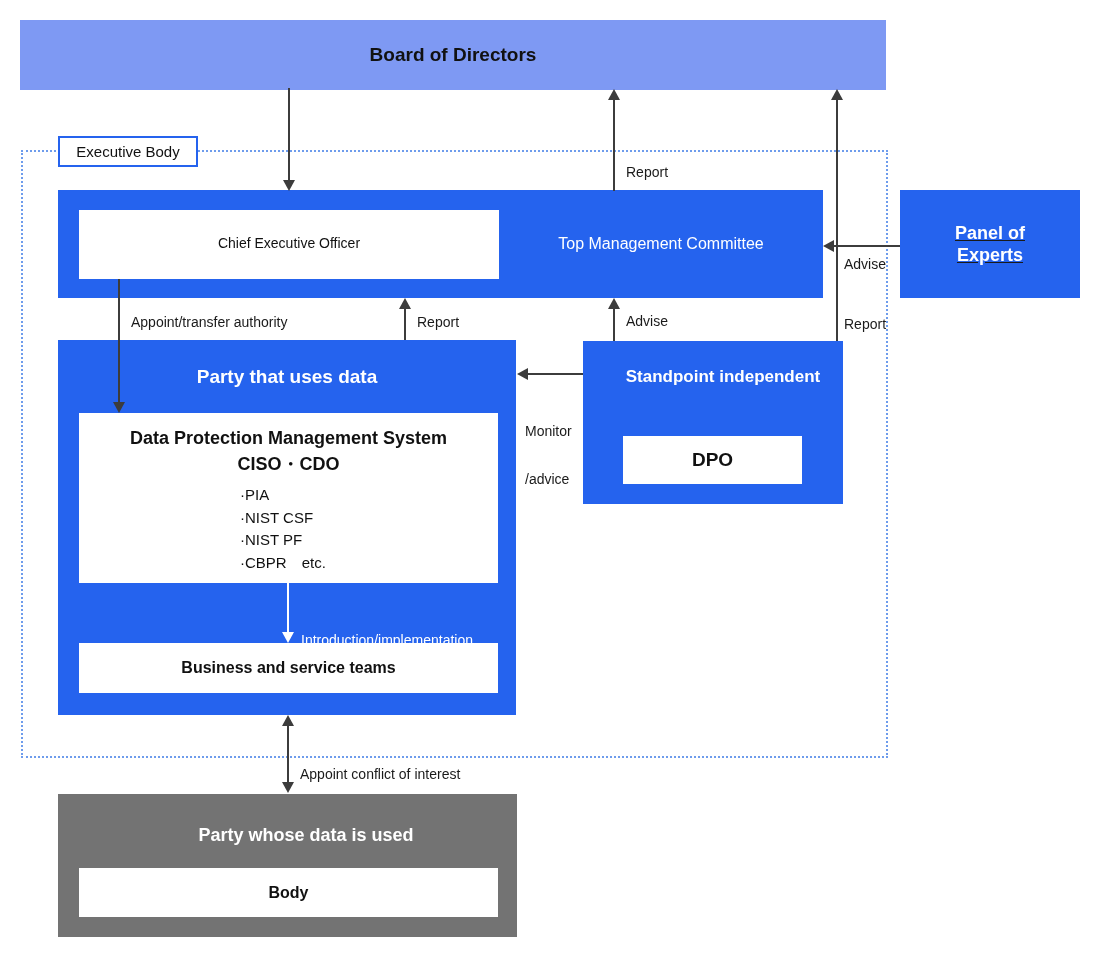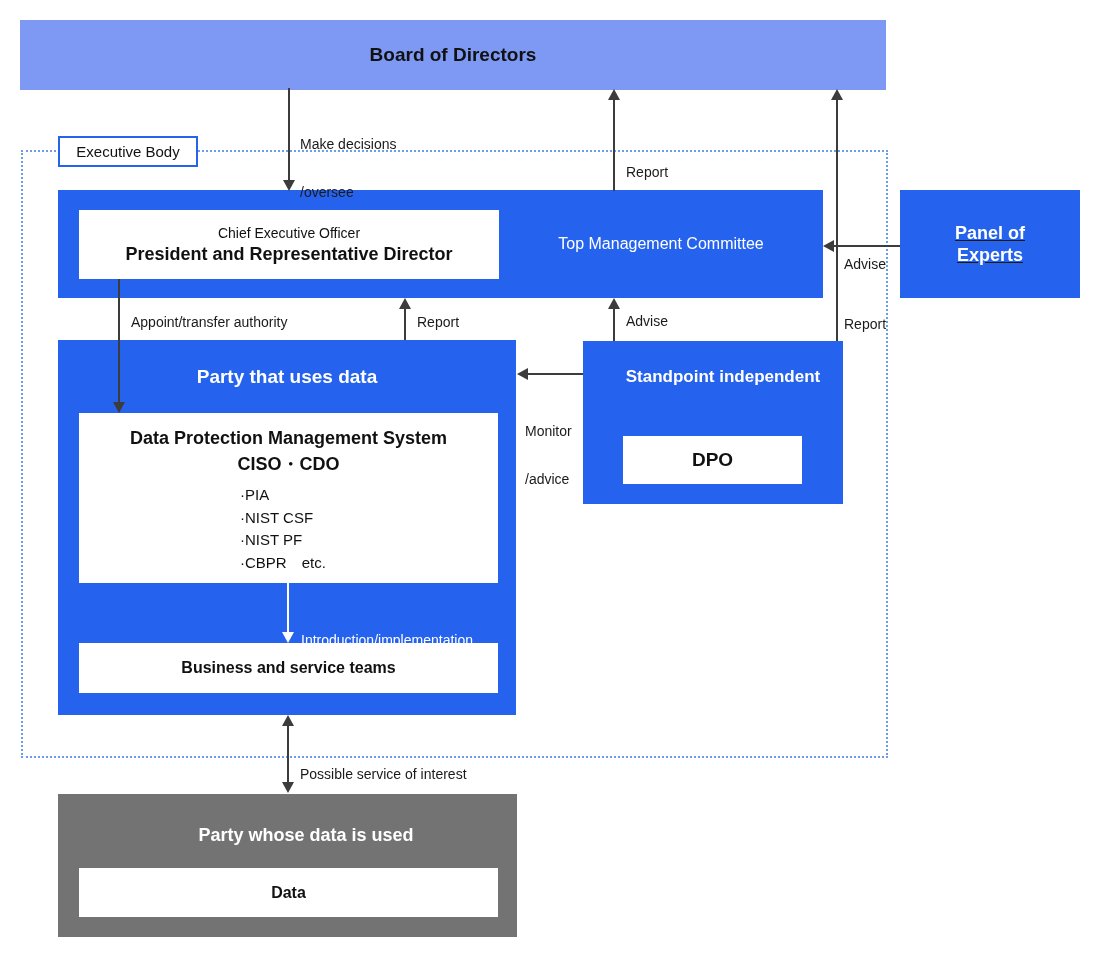--- a/index.html
+++ b/index.html
@@ -48,21 +48,20 @@
   <div class="dotted-rect" style="left:21px;top:150px;width:863px;height:604px;"></div>
 
   <div class="abs flexc whitebox" style="left:58px;top:136px;width:140px;height:31px;border:2px solid var(--primary-blue);z-index:5;">
     <div style="font-size:15px;color:#111;">Executive Body</div>
   </div>
 
   <div class="abs bluebox" style="left:58px;top:190px;width:765px;height:108px;z-index:2;"></div>
 
   <div class="abs whitebox flexcol" style="left:79px;top:210px;width:420px;height:69px;justify-content:center;z-index:3;">
     <div style="font-size:14px;color:#111;margin-bottom:3px;">Chief Executive Officer</div>
-    <div style="font-size:18px;font-weight:bold;color:#111;">President and Representative Director</div>
   </div>
 
   <div class="abs flexc" style="left:499px;top:190px;width:324px;height:108px;z-index:3;">
     <div style="font-size:16px;color:#ffffff;">Top Management Committee</div>
   </div>
 
   <div class="abs bluebox flexcol" style="left:900px;top:190px;width:180px;height:108px;justify-content:center;z-index:2;text-decoration:underline;">
     <div class="boxtitle-white" style="font-size:18px;line-height:22px;">Panel of</div>
     <div class="boxtitle-white" style="font-size:18px;line-height:22px;">Experts</div>
   </div>
@@ -101,29 +100,25 @@
   </div>
   <div class="abs whitebox flexc" style="left:623px;top:436px;width:179px;height:48px;z-index:3;">
     <div style="font-size:19px;font-weight:bold;color:#111;">DPO</div>
   </div>
 
   <div class="abs graybox" style="left:58px;top:794px;width:459px;height:143px;z-index:2;"></div>
   <div class="abs" style="left:58px;top:825px;width:496px;text-align:center;z-index:3;">
     <span class="boxtitle-white" style="font-size:18px;">Party whose data is used</span>
   </div>
   <div class="abs whitebox flexc" style="left:79px;top:868px;width:419px;height:49px;z-index:3;">
-    <div style="font-size:16px;font-weight:bold;color:#111;">Data</div>
+    <div style="font-size:16px;font-weight:bold;color:#111;">Body</div>
   </div>
 
   <div class="vline" style="left:288px;top:88px;height:94px;"></div>
   <div class="arr arr-down" style="left:283px;top:180px;"></div>
-  <div class="label" style="left:300px;top:104px;">
-    <div>Make decisions</div>
-    <div>/oversee</div>
-  </div>
 
   <div class="vline" style="left:613px;top:100px;height:91px;"></div>
   <div class="arr arr-up" style="left:608px;top:89px;"></div>
   <div class="label" style="left:626px;top:164px;">Report</div>
 
   <div class="vline" style="left:836px;top:100px;height:241px;"></div>
   <div class="arr arr-up" style="left:831px;top:89px;"></div>
   <div class="label" style="left:844px;top:316px;">Report</div>
 
   <div class="hline" style="left:834px;top:245px;width:66px;"></div>
@@ -145,15 +140,15 @@
   <div class="hline" style="left:528px;top:373px;width:55px;"></div>
   <div class="arr arr-left" style="left:517px;top:368px;"></div>
   <div class="label" style="left:525px;top:391px;">
     <div>Monitor</div>
     <div>/advice</div>
   </div>
 
   <div class="vline" style="left:287px;top:726px;height:57px;"></div>
   <div class="arr arr-up" style="left:282px;top:715px;"></div>
   <div class="arr arr-down" style="left:282px;top:782px;"></div>
-  <div class="label" style="left:300px;top:766px;">Possible service of interest</div>
+  <div class="label" style="left:300px;top:766px;">Appoint conflict of interest</div>
 
 </div>
 
 </body></html>

